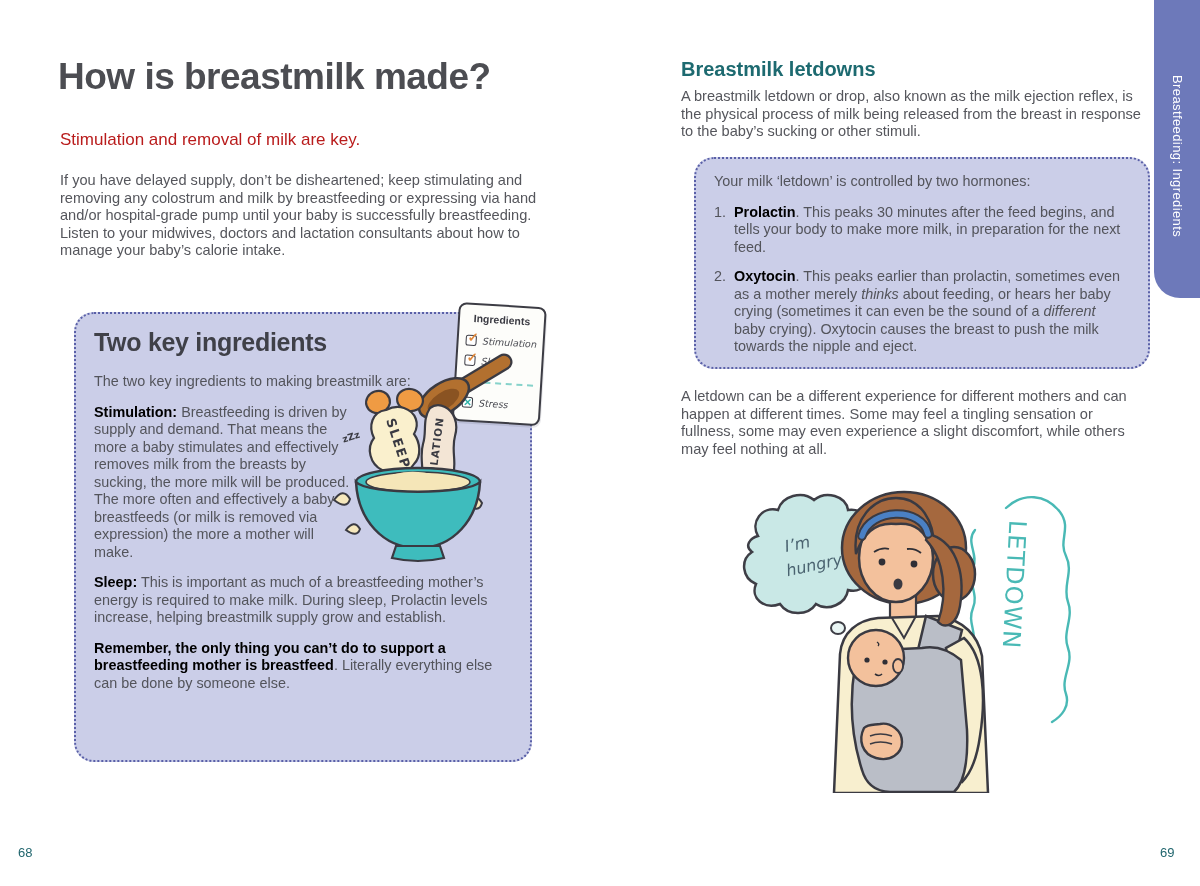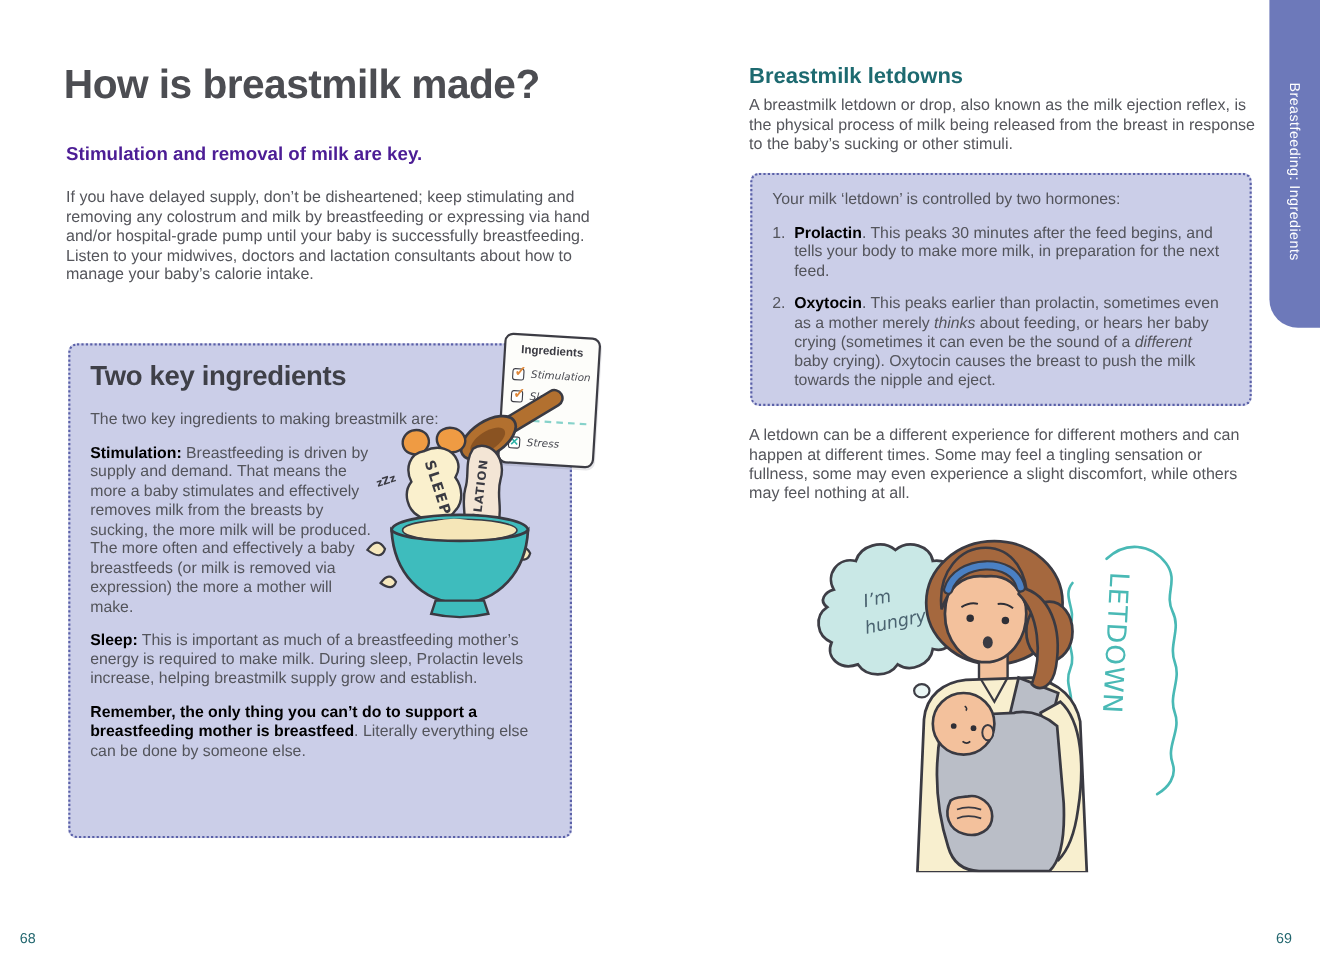--- a/index.html
+++ b/index.html
@@ -9,33 +9,33 @@
     overflow:hidden;
   }
   .abs { position:absolute; }
 
   
   .page-title {
     left:58px; top:56px; width:520px;
     font-size:37px; font-weight:600; color:#4c4d52; letter-spacing:-0.5px;
   }
   .teal-sub {
-    left:60px; top:130px; font-size:17px; font-weight:700; color:#4c1d95;
+    left:60px; top:130px; font-size:17px; font-weight:400; color:#b91c1c;
   }
   .teal-head {
     left:681px; top:58px; font-size:20px; font-weight:700; color:#1d6a70;
   }
   .body-text { font-size:14.6px; line-height:17.6px; color:#55565c; }
   .left-intro { left:60px; top:172px; width:494px; }
   .right-intro { left:681px; top:88px; width:462px; }
   .right-outro { left:681px; top:388px; width:464px; }
 
   
   .dotbox {
-    background:#cbcee8; border:2px dotted #5a60a8; border-radius:8px;
+    background:#cbcee8; border:2px dotted #5a60a8; border-radius:20px;margin-left:12px;
   }
   .box-left { left:62px; top:312px; width:458px; height:450px; padding:14px 18px; }
   .box-right { left:682px; top:157px; width:456px; height:212px; padding:14px 18px; }
   .box-left-heading {
     font-size:25px; font-weight:600; color:#3f4048; letter-spacing:-0.3px;
     margin-bottom:16px;
   }
   .box-text { font-size:14.4px; line-height:17.5px; color:#53545b; }
   .box-text b { color:#000000;text-align:right; }
   .mb13 { margin-bottom:13px; }

